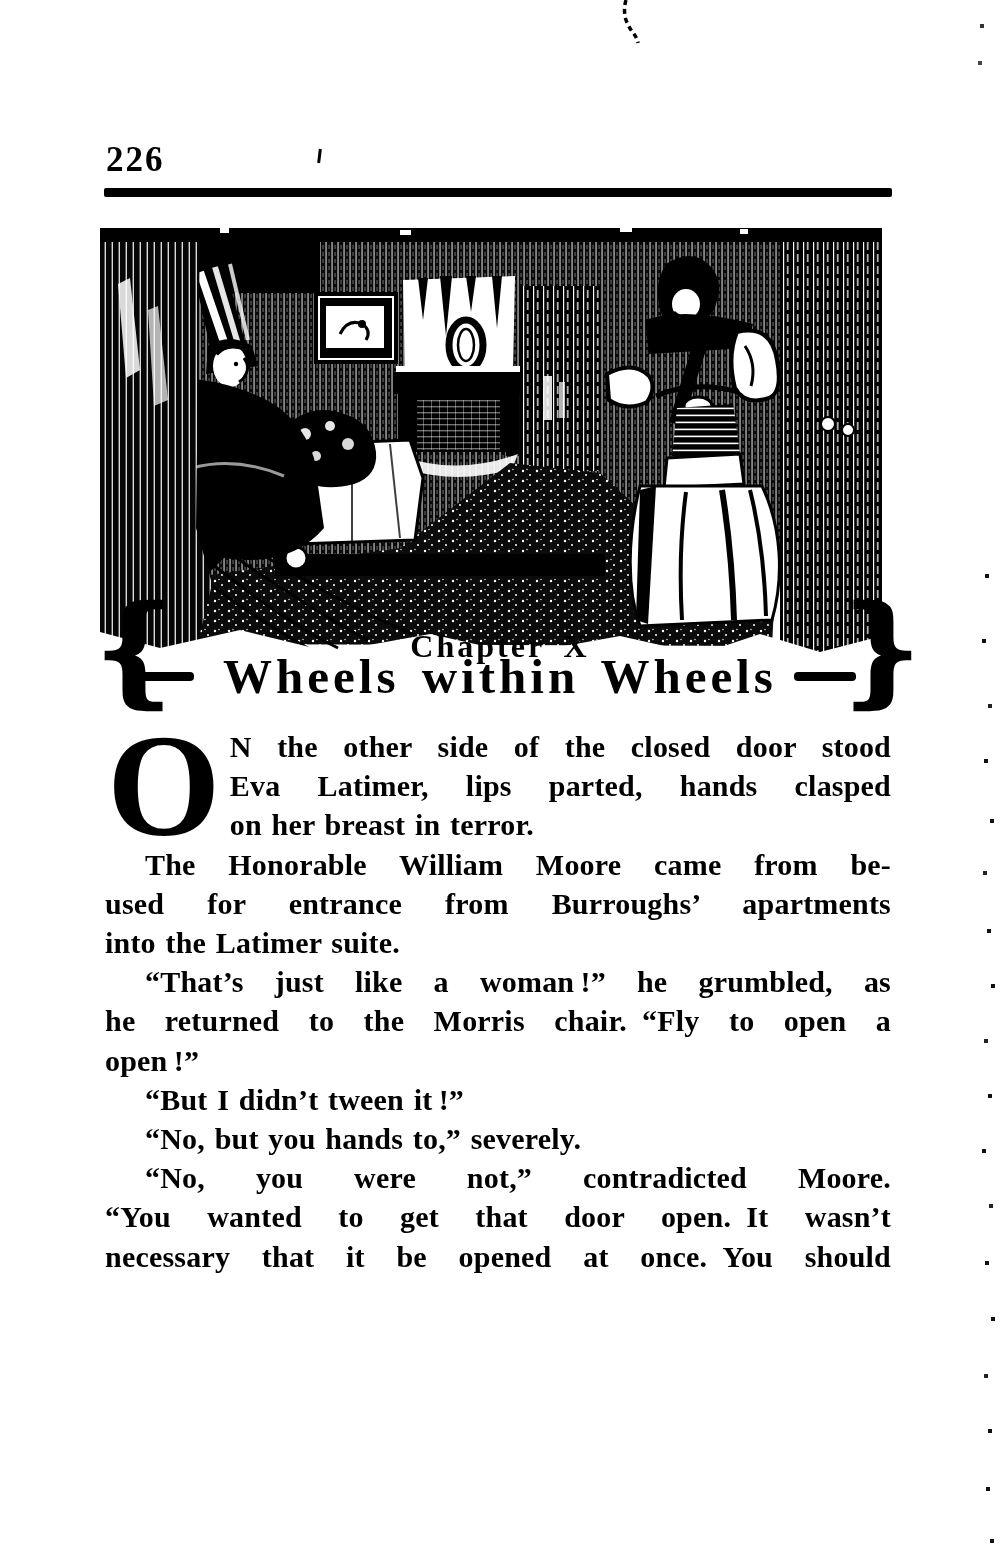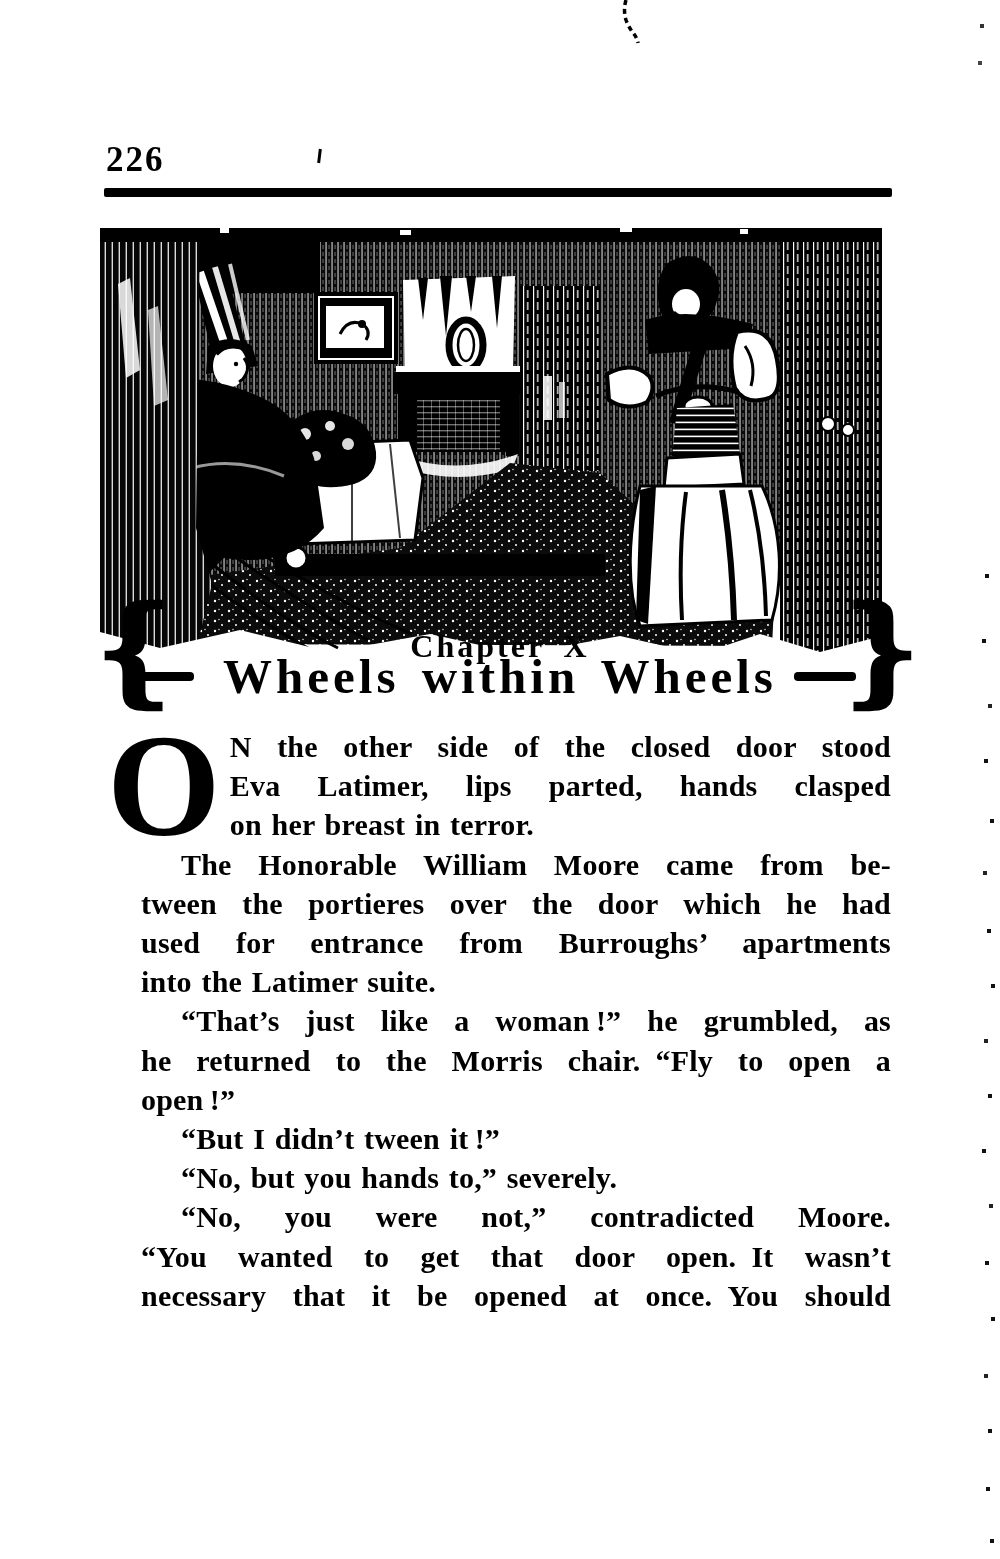--- a/index.html
+++ b/index.html
@@ -27,21 +27,21 @@
     font-size:118px;line-height:96px;-webkit-text-stroke:2.5px #000;}
   .brk-l{left:96px;top:602px;}
   .brk-r{left:844px;top:602px;}
   .dash{position:absolute;top:672px;height:9px;background:#000;border-radius:4px;}
   .dash-l{left:128px;width:66px;}
   .dash-r{left:794px;width:62px;}
   
   .body-text{position:absolute;top:727px;left:105px;width:786px;
     font-size:30px;font-weight:700;line-height:39.2px;letter-spacing:.2px;word-spacing:2px;}
   .para{clear:both;}
-  .line{min-height:39.2px;margin-left:36px;}
+  .line{min-height:39.2px;}
   .j{text-align:justify;text-align-last:justify;}
   .ind{text-indent:40px;}
   .pad{padding-left:31px;}
   .dropcap{float:left;font-weight:700;font-size:146px;line-height:108px;
     height:112px;margin:5px 9px 0 2px;}
   
   .squiggle{position:absolute;left:612px;top:0;}
   .edge-noise{position:absolute;left:0;top:0;width:2px;height:2px;background:transparent;
     box-shadow:
       981px 25px 0 1px #333, 979px 62px 0 1px #444,
@@ -212,21 +212,20 @@
 
   <div class="body-text">
     <div class="para">
       <span class="dropcap">O</span>
       <div class="line j">N the other side of the closed door stood</div>
       <div class="line j pad">Eva Latimer, lips parted, hands clasped</div>
       <div class="line pad">on her breast in terror.</div>
     </div>
     <div class="para">
       <div class="line j ind">The Honorable William Moore came from be-</div>
-      <div class="line j">tween the portieres over the door which he had</div>
       <div class="line j">used for entrance from Burroughs’ apartments</div>
       <div class="line">into the Latimer suite.</div>
     </div>
     <div class="para">
       <div class="line j ind">“That’s just like a woman !” he grumbled, as</div>
       <div class="line j">he returned to the Morris chair. “Fly to open a</div>
       <div class="line">open !”</div>
     </div>
     <div class="para">
       <div class="line ind">“But I didn’t tween it !”</div>

